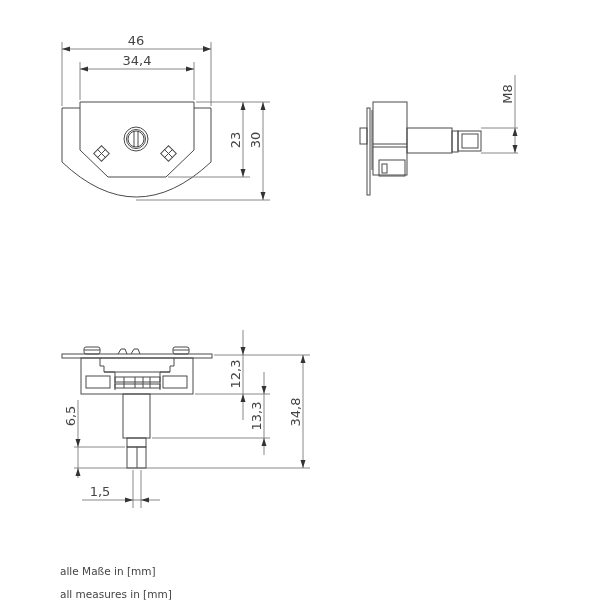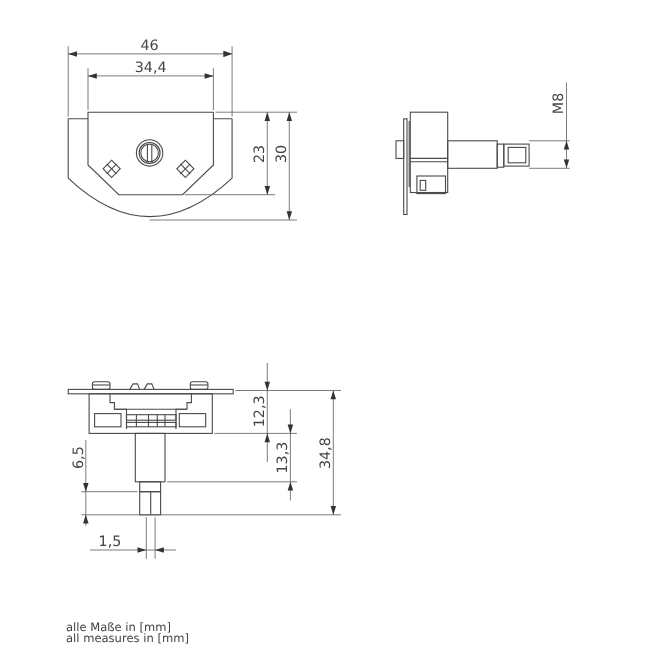--- a/index.html
+++ b/index.html
@@ -161,13 +161,13 @@
     <text class="dimtxt" transform="translate(75,416) rotate(-90)" text-anchor="middle">6,5</text>
 
     <line class="dim" x1="82" y1="500" x2="160" y2="500"></line>
     <path class="arr" d="M133,500 L125,497.5 L125,502.5 Z"></path>
     <path class="arr" d="M141,500 L149,497.5 L149,502.5 Z"></path>
     <text class="dimtxt" x="100" y="496" text-anchor="middle">1,5</text>
   </g>
 </svg>
 
 <div class="note" style="top:566px;">alle Maße in [mm]</div>
-<div class="note" style="top:576px;">all measures in [mm]</div>
+<div class="note" style="top:589px;">all measures in [mm]</div>
 
 </body></html>

